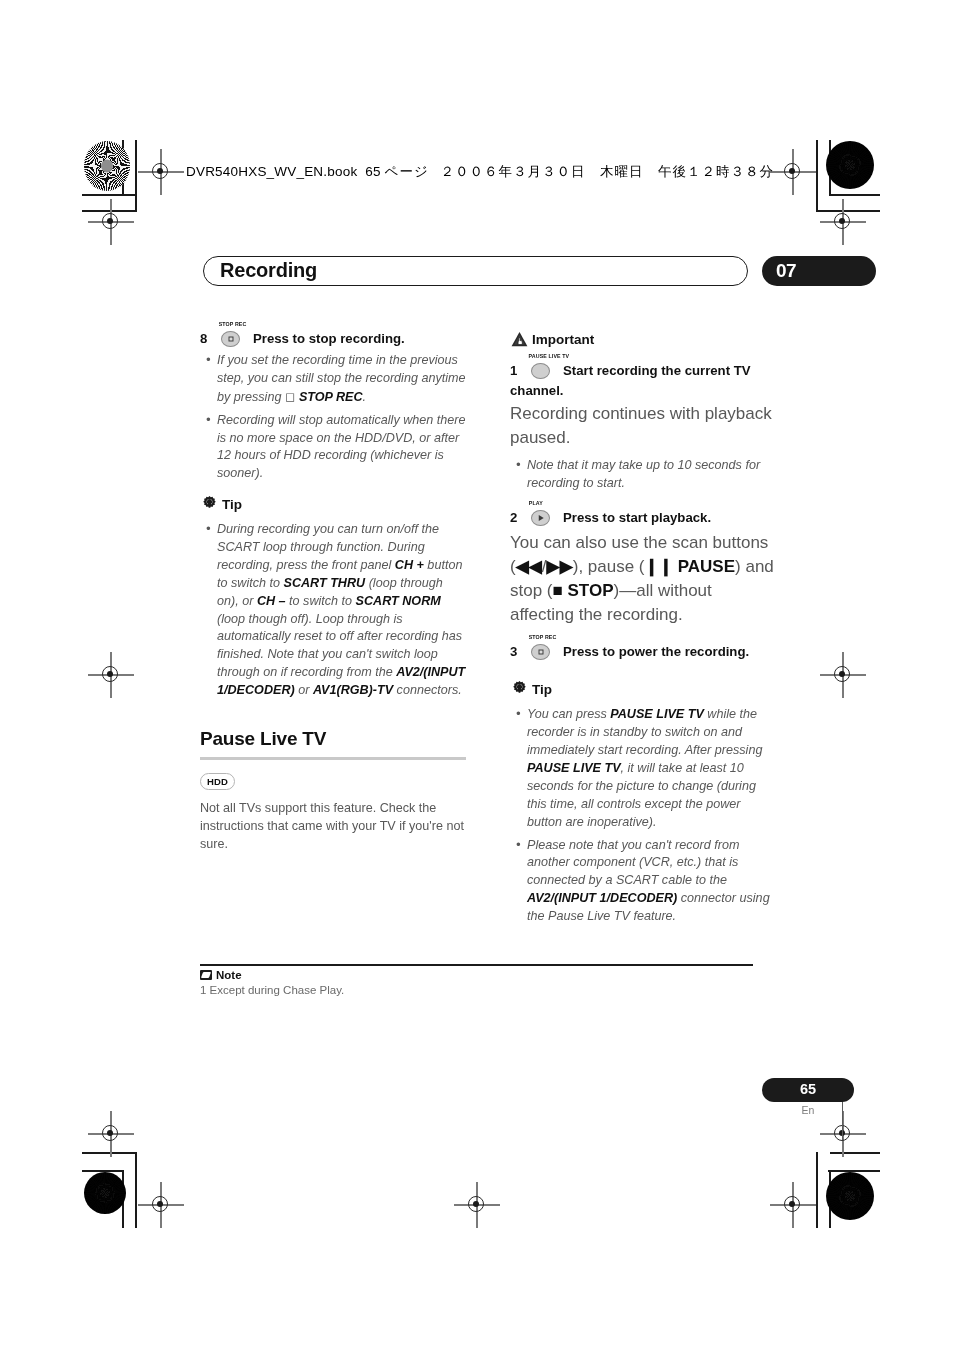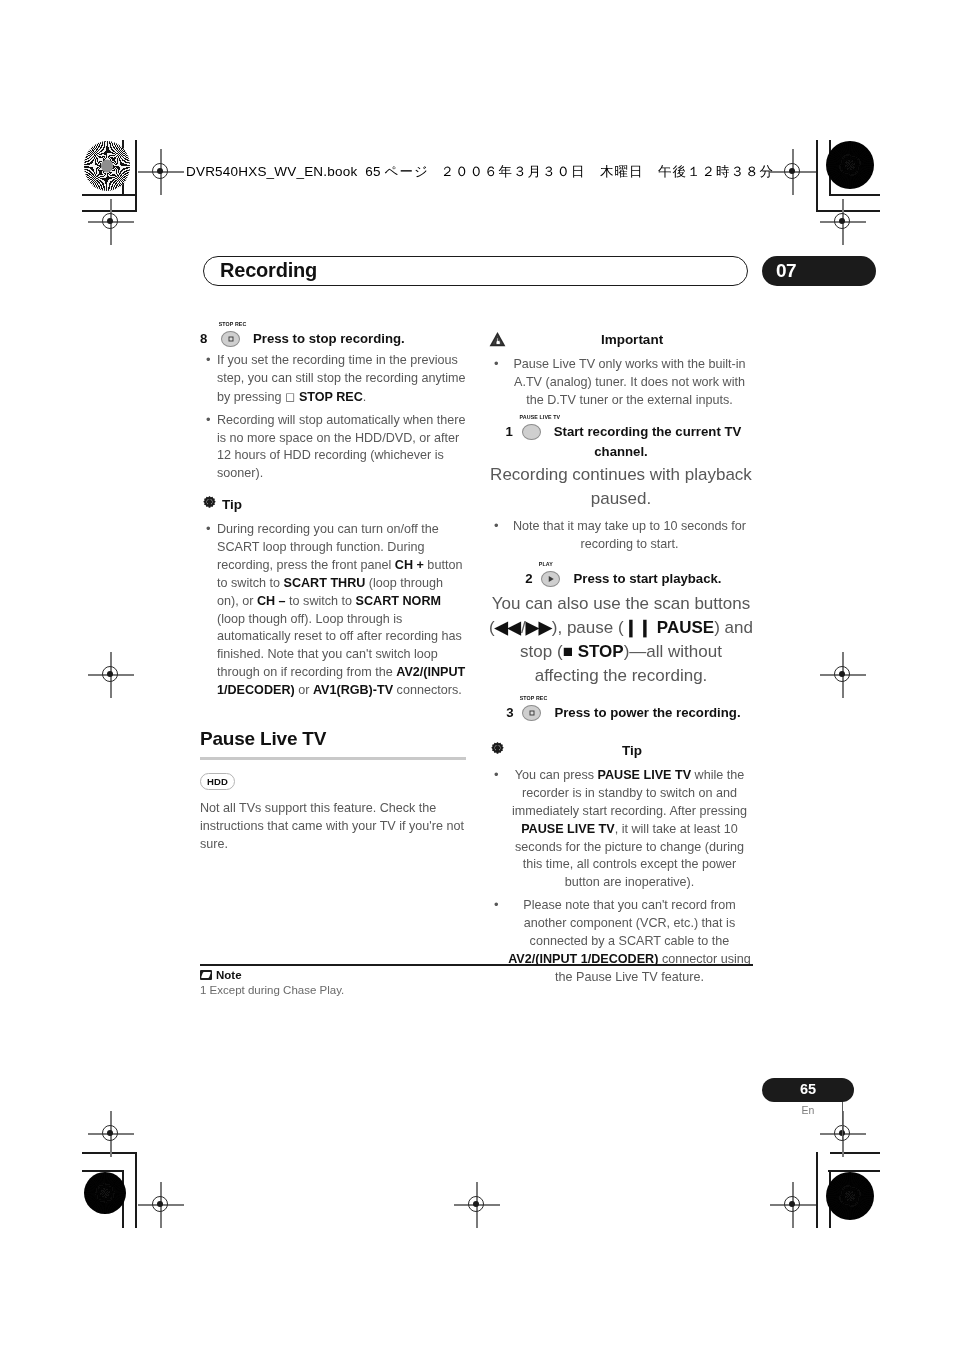--- a/index.html
+++ b/index.html
@@ -123,21 +123,21 @@
   
   .col {
     position: absolute;
     top: 330px;
     width: 266px;
     font-size: 12.6px;
     line-height: 1.42;
     color: #585858;
   }
   .col-left  { left: 200px; }
-  .col-right { left: 488px; text-align: center; }
+  .col-right { left: 510px; }
 
   p { margin: 0 0 9px 0; }
 
   
   .step {
     position: relative;
     margin: 0 0 2px 0;
     color: #111;
     font-weight: bold;
     font-size: 13.2px;
@@ -204,20 +204,21 @@
     font-weight: normal;
     font-size: 17px;
     margin: 0 0 7px 0;
   }
 
   
   ul.bul {
     list-style: none;
     margin: 0 0 9px 0;
     padding: 0 0 0 17px;
+    font-style: italic;
   }
   ul.bul > li {
     position: relative;
     margin: 0 0 5px 0;
     color: #585858;
   }
   ul.bul > li:before {
     content: "\2022";
     position: absolute;
     left: -11px;
@@ -515,23 +516,20 @@
         <path d="M12 2.6L22 20.4H2z" fill="#2a2a2a"></path>
         <path d="M12 6.4l6.6 11.8H5.4z" fill="#3d3d3d"></path>
         <g fill="#ffffff" stroke="#1b1b1b" stroke-width="0.9">
           <path d="M10.2 18.4v-3.2c0-.7.3-1.2.9-1.4v-3c0-.6.4-1 .9-1s.9.4.9 1v2.6h.6c1.1 0 2 .8 2 1.9v3.1z"></path>
         </g>
       </svg>
     </span>
     <div class="c-title">Important</div>
   </div>
 
-  <ul class="bul">
-    <li>Pause Live TV only works with the built-in A.TV (analog) tuner. It does not work with the D.TV tuner or the external inputs.</li>
-  </ul>
 
   <div class="step" style="margin-top:13px;">
     <span class="num">1</span><span class="btn-wrap"><span class="btn-label">PAUSE LIVE TV</span><span class="rbtn"></span></span><span class="stext">Start recording the current TV channel.</span>
   </div>
   <p class="step-cont">Recording continues with playback paused.</p>
 
   <ul class="bul">
     <li>Note that it may take up to 10 seconds for recording to start.</li>
   </ul>
 

